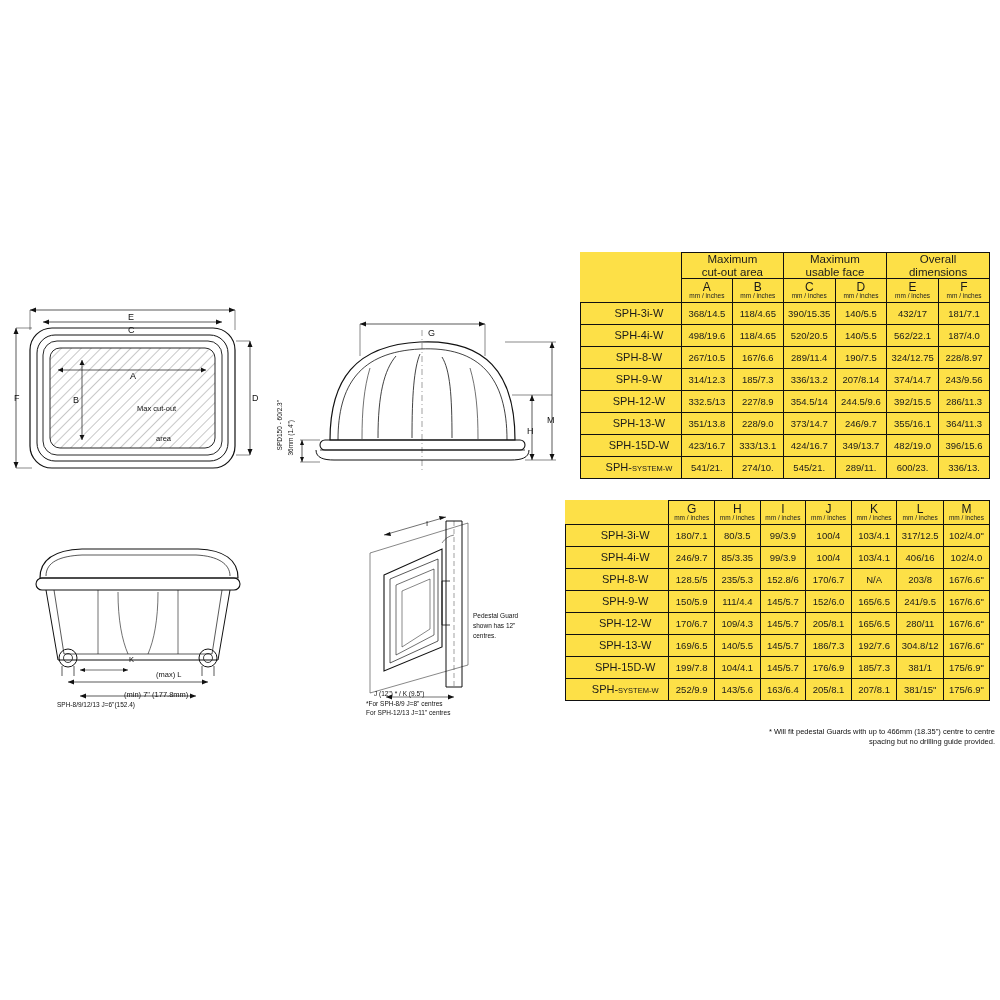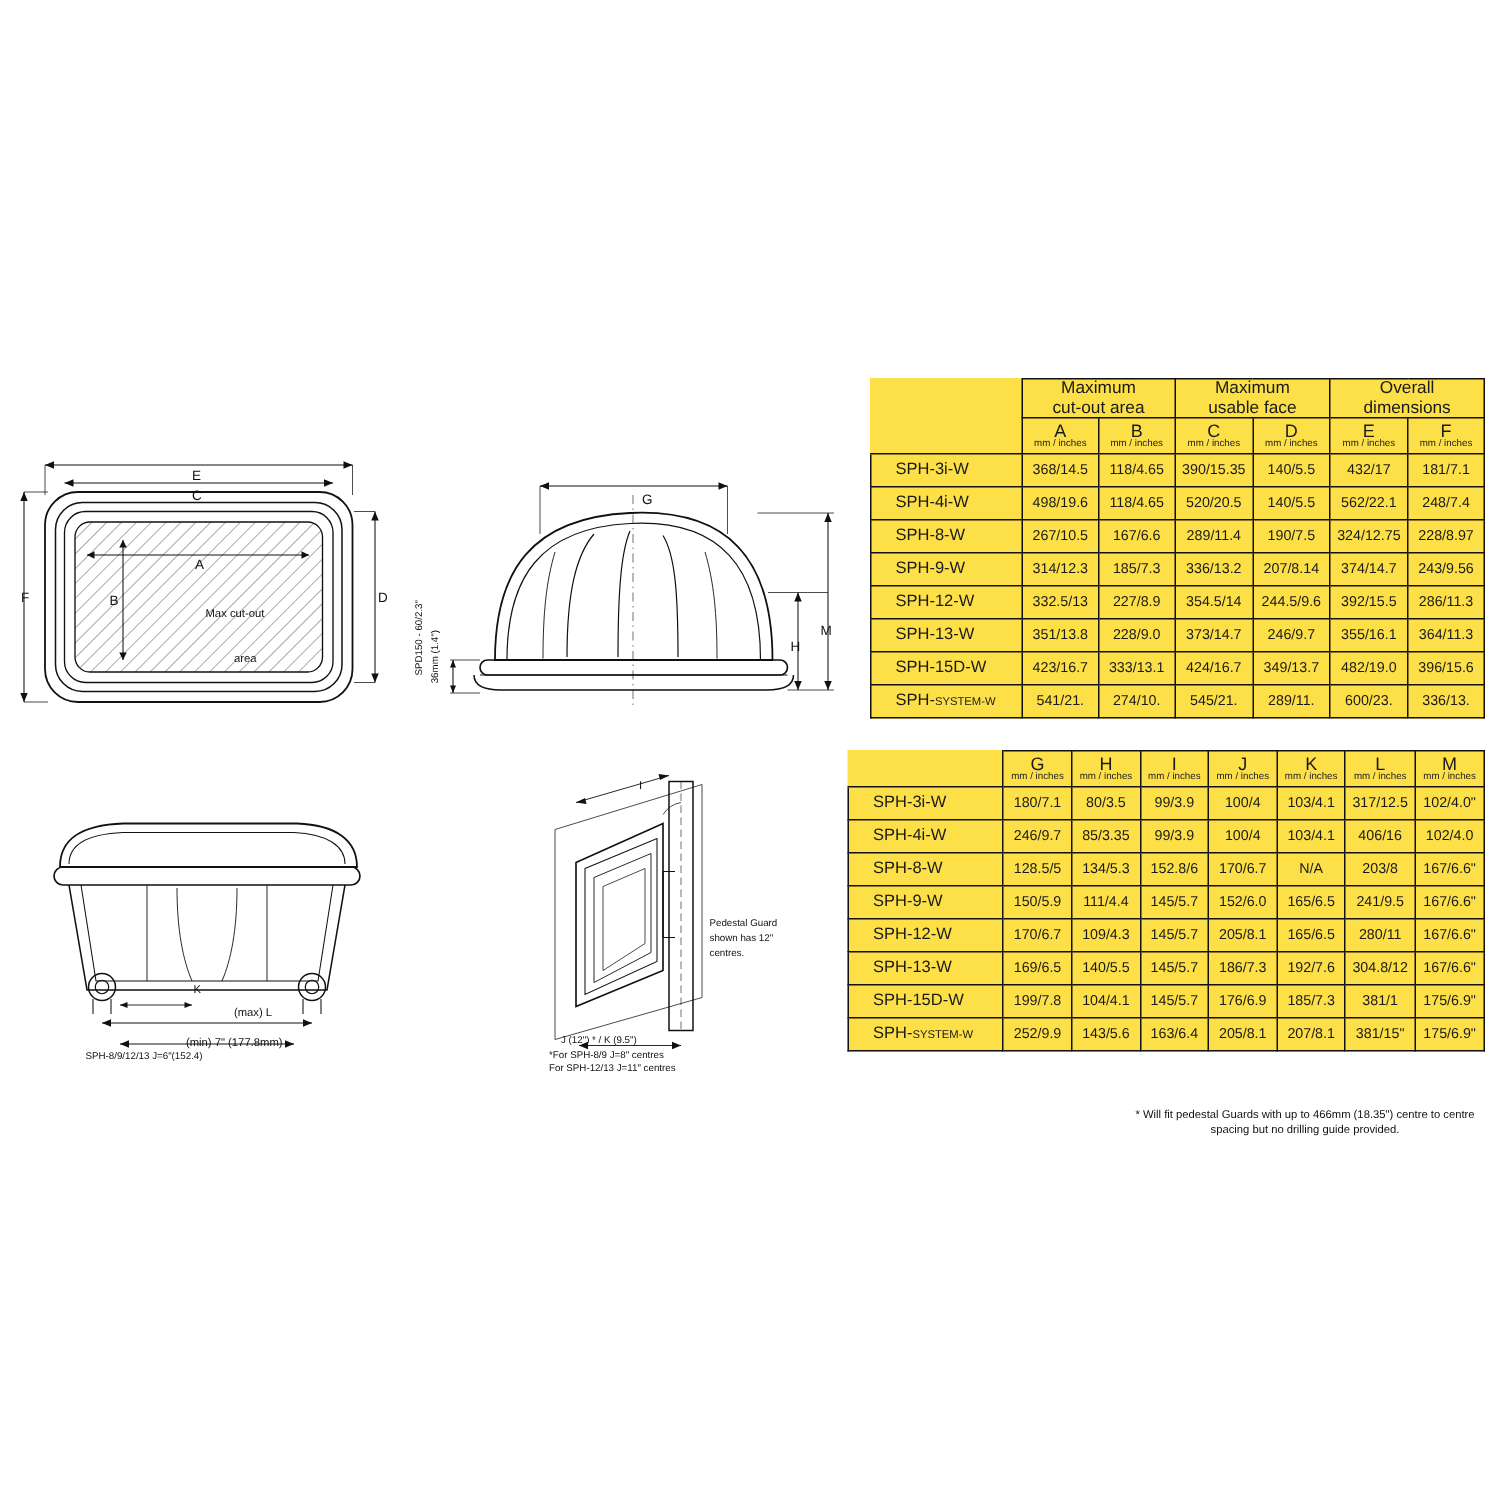--- a/index.html
+++ b/index.html
@@ -43,21 +43,21 @@
     background: #fde047;
   }
   .tbl td, .tbl th {
     border: 1px solid #111;
     text-align: center;
     vertical-align: middle;
     font-weight: normal;
     padding: 0;
   }
   .tbl .rowlab {
-    text-align: left;
+    text-align: center;
     padding-left: 16px;
     font-size: 11px;
     white-space: nowrap;
   }
   .tbl .rowlab .sub { font-size: 7.5px; }
   .grp {
     font-size: 11.5px;
     line-height: 1.1;
     padding: 3px 2px;
   }
@@ -84,23 +84,22 @@
 
   .hdrcell { padding: 0; }
 
   #footnote {
     position: absolute;
     left: 745px;
     top: 727px;
     width: 250px;
     font-size: 7.5px;
     line-height: 1.35;
-    text-align: center;
+    text-align: right;
     color: #111;
-    margin-top: 11px;
   }
 </style>
 </head>
 <body>
 
 <div id="drawings">
 
   <svg class="abs" style="left:10px; top:300px;" width="270" height="200" viewBox="0 0 270 200">
     <defs>
       <pattern id="hatch" width="7" height="7" patternUnits="userSpaceOnUse" patternTransform="rotate(45)">
@@ -323,21 +322,21 @@
       <td class="val">432/17</td>
       <td class="val">181/7.1</td>
     </tr>
     <tr>
       <td class="rowlab">SPH-4i-W</td>
       <td class="val">498/19.6</td>
       <td class="val">118/4.65</td>
       <td class="val">520/20.5</td>
       <td class="val">140/5.5</td>
       <td class="val">562/22.1</td>
-      <td class="val">248/7.4</td>
+      <td class="val">187/4.0</td>
     </tr>
     <tr>
       <td class="rowlab">SPH-8-W</td>
       <td class="val">267/10.5</td>
       <td class="val">167/6.6</td>
       <td class="val">289/11.4</td>
       <td class="val">190/7.5</td>
       <td class="val">324/12.75</td>
       <td class="val">228/8.97</td>
     </tr>
@@ -440,21 +439,21 @@
       <td class="val">85/3.35</td>
       <td class="val">99/3.9</td>
       <td class="val">100/4</td>
       <td class="val">103/4.1</td>
       <td class="val">406/16</td>
       <td class="val">102/4.0</td>
     </tr>
     <tr>
       <td class="rowlab">SPH-8-W</td>
       <td class="val">128.5/5</td>
-      <td class="val">134/5.3</td>
+      <td class="val">235/5.3</td>
       <td class="val">152.8/6</td>
       <td class="val">170/6.7</td>
       <td class="val">N/A</td>
       <td class="val">203/8</td>
       <td class="val">167/6.6"</td>
     </tr>
     <tr>
       <td class="rowlab">SPH-9-W</td>
       <td class="val">150/5.9</td>
       <td class="val">111/4.4</td>

